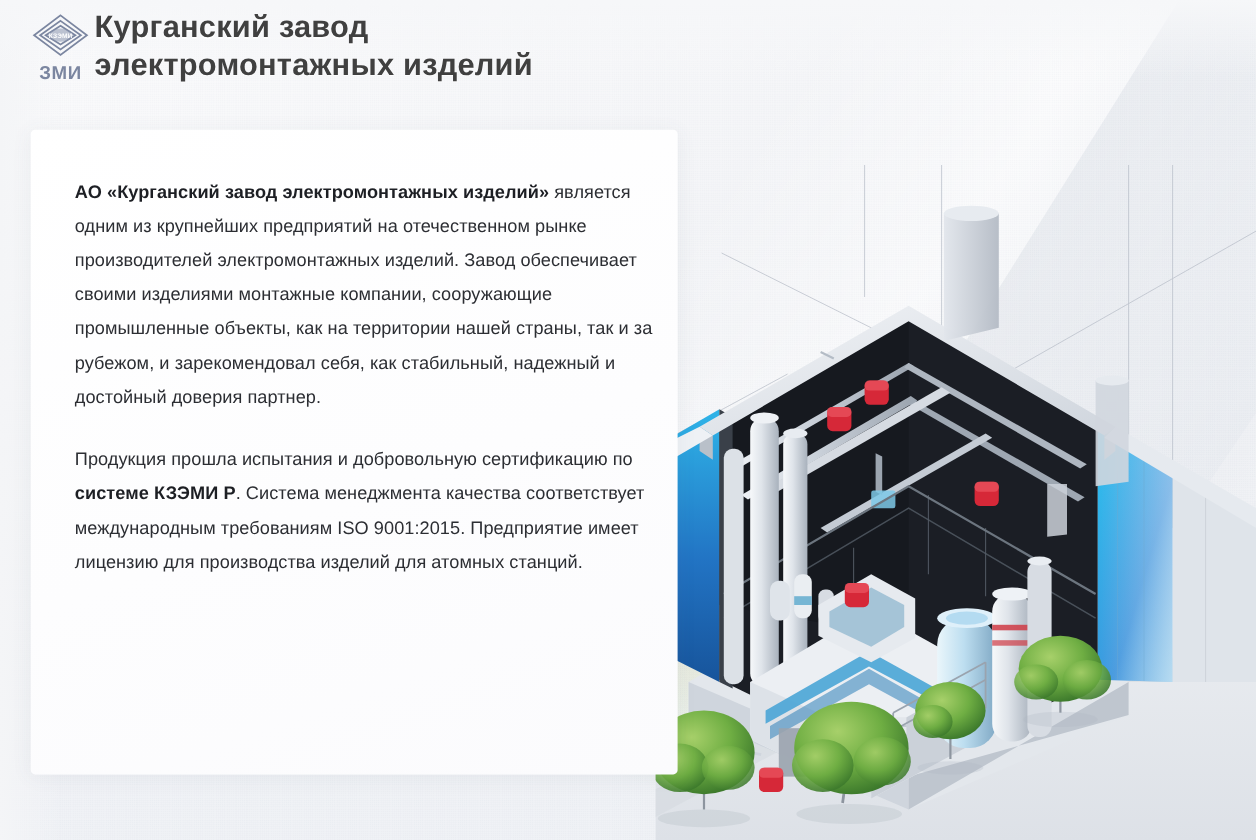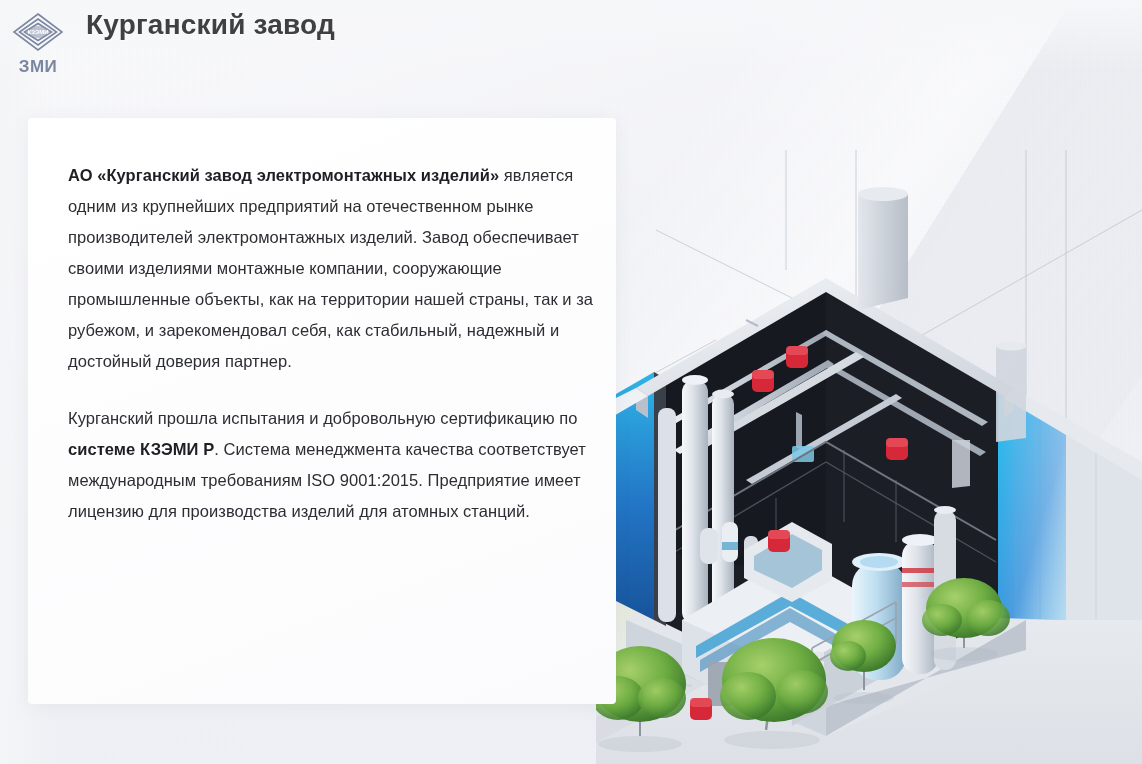--- a/index.html
+++ b/index.html
@@ -73,21 +73,21 @@
   
   .header {
     position: absolute;
     left: 0; top: 0;
     width: 1142px; height: 96px;
     display: flex; align-items: center;
     z-index: 6;
   }
   .logo-mark {
     position: absolute;
-    left: 8px; top: 10px;
+    left: 25px; top: 10px;
     width: 60px; height: 76px;
   }
   .brand-title {
     position: absolute;
     left: 86px; top: 8px;
     width: 720px;
     font-size: 28px;
     font-weight: 700;
     line-height: 1.22;
     letter-spacing: .2px;
@@ -170,20 +170,21 @@
         <g fill="#7b86a0">
           <path d="M9 48 h9 l-4 6 h4 v3 h-9 v-3 h4 l-4 -6 z" opacity=".0"></path>
         </g>
         <text x="30" y="62" font-family="'Liberation Sans',sans-serif" font-size="17" font-weight="700" fill="#7b86a0" text-anchor="middle" letter-spacing="0.5">ЗМИ</text>
         <path d="M6 44 L54 44" stroke="#9aa3b8" stroke-width="0"></path>
       </svg>
     </div>
 
     <h1 class="brand-title">
       <span class="line">Курганский завод</span>
+      <span class="line">электромонтажных изделий</span>
     </h1>
   </div>
 
   <div class="illus">
     <svg width="546" height="614" viewBox="0 0 546 614" aria-hidden="true">
       <defs>
         <linearGradient id="gWallL" x1="0" y1="0" x2="0" y2="1">
           <stop offset="0%" stop-color="#2fb4e8"></stop>
           <stop offset="55%" stop-color="#2274c4"></stop>
           <stop offset="100%" stop-color="#17549b"></stop>
@@ -455,18 +456,18 @@
       </g>
     </svg>
   </div>
 
   <div class="illus-fade-left"></div>
   <div class="illus-fade-top"></div>
 
   <div class="card">
     <div class="card-inner">
       <p class="para"><b>АО «Курганский завод электромонтажных изделий»</b><span> является одним из крупнейших предприятий на отечественном рынке производителей электромонтажных изделий. Завод обеспечивает своими изделиями монтажные компании, сооружающие промышленные объекты, как на территории нашей страны, так и за рубежом, и зарекомендовал себя, как стабильный, надежный и достойный доверия партнер.</span></p>
-      <p class="para"><span>Курганский прошла испытания и добровольную сертификацию по </span><b>системе КЗЭМИ Р</b><span>. Система менеджмента качества соответствует международным требованиям ISO 9001:2015. Предприятие имеет лицензию для производства изделий для атомных станций.</span></p>
+      <p class="para"><span>Продукция прошла испытания и добровольную сертификацию по </span><b>системе КЗЭМИ Р</b><span>. Система менеджмента качества соответствует международным требованиям ISO 9001:2015. Предприятие имеет лицензию для производства изделий для атомных станций.</span></p>
     </div>
   </div>
 
   <div class="bg-noise"></div>
 </div>
 
 </body></html>

